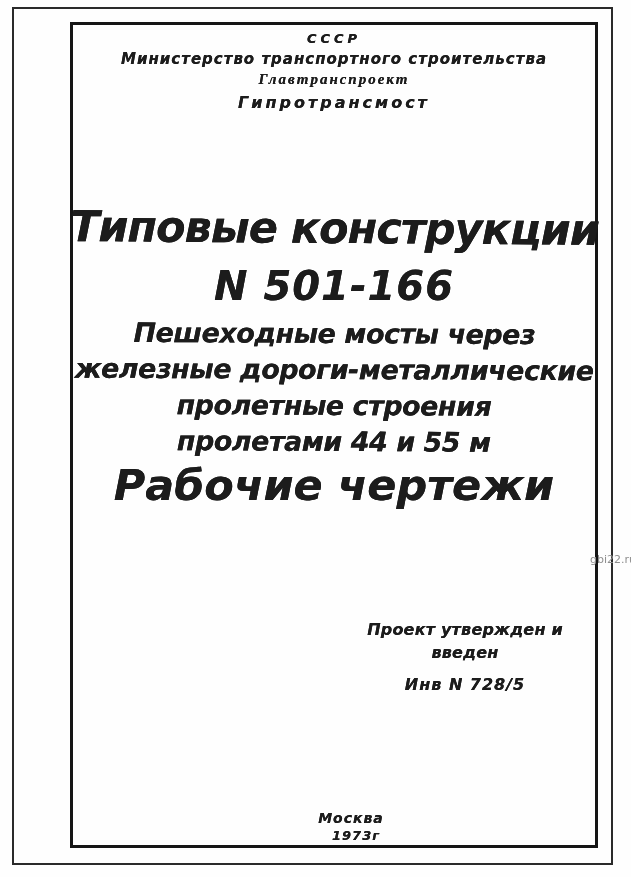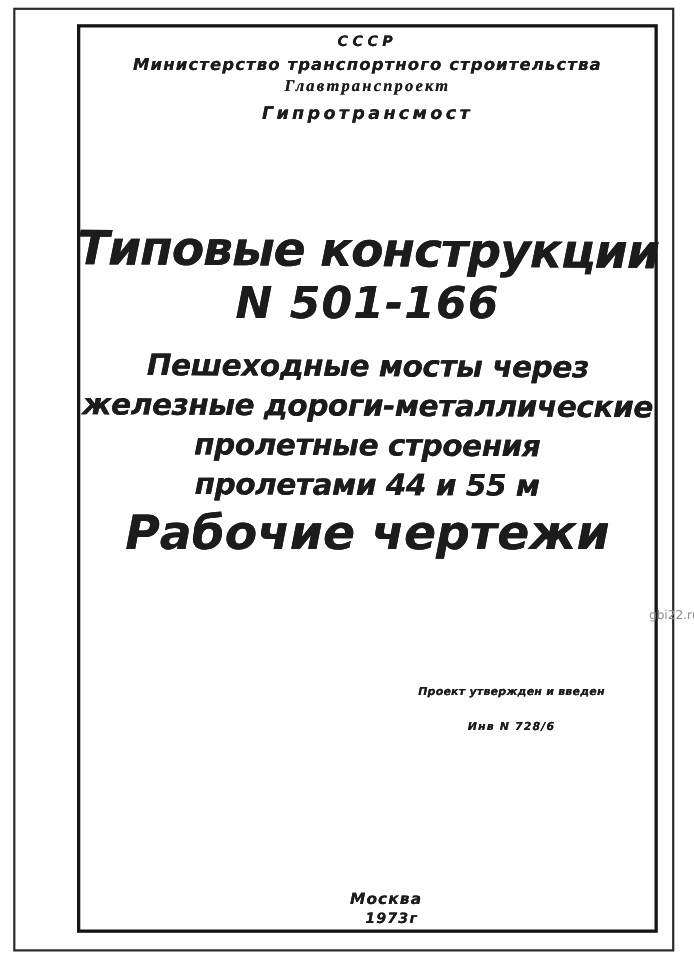--- a/index.html
+++ b/index.html
@@ -47,21 +47,21 @@
   .institute { top: 93px;  font-size: 16px; letter-spacing: 3px; }
 
   .title-main {
     top: 203px;
     font-size: 43px;
     letter-spacing: -1px;
     transform: rotate(0.4deg);
     white-space: nowrap;
   }
   .title-number {
-    top: 253px;
+    top: 263px;
     font-size: 40px;
     letter-spacing: 1px;
   }
 
   .subtitle {
     top: 316px;
     font-size: 27px;
     line-height: 36px;
     letter-spacing: -0.5px;
     transform: rotate(0.3deg);
@@ -72,21 +72,21 @@
     font-size: 43px;
     letter-spacing: 0px;
     white-space: nowrap;
   }
 
   .approval {
     position: absolute;
     left: 338px; top: 618px;
     width: 254px;
     text-align: center;
-    font-size: 10px;
+    font-size: 16px;
     line-height: 23px;
     letter-spacing: 0.2px;
   }
   .approval .inventory { margin-top: 9px; letter-spacing: 1px; }
 
   .imprint {
     top: 810px;
     line-height: 17px;
   }
   .imprint .city { font-size: 14px; letter-spacing: 1px; margin-left: 34px; }
@@ -127,21 +127,21 @@
     <div>Пешеходные мосты через</div>
     <div>железные дороги-металлические</div>
     <div>пролетные строения</div>
     <div>пролетами 44 и 55 м</div>
   </div>
 
   <div class="band hand doc-type">Рабочие чертежи</div>
 
   <div class="approval hand">
     <div>Проект утвержден и введен</div>
-    <div class="inventory">Инв N 728/6</div>
+    <div class="inventory">Инв N 728/5</div>
   </div>
 
   <div class="band hand imprint">
     <div class="city">Москва</div>
     <div class="year">1973г</div>
   </div>
 
   <div class="watermark">gbi22.ru</div>
 
 </div>

